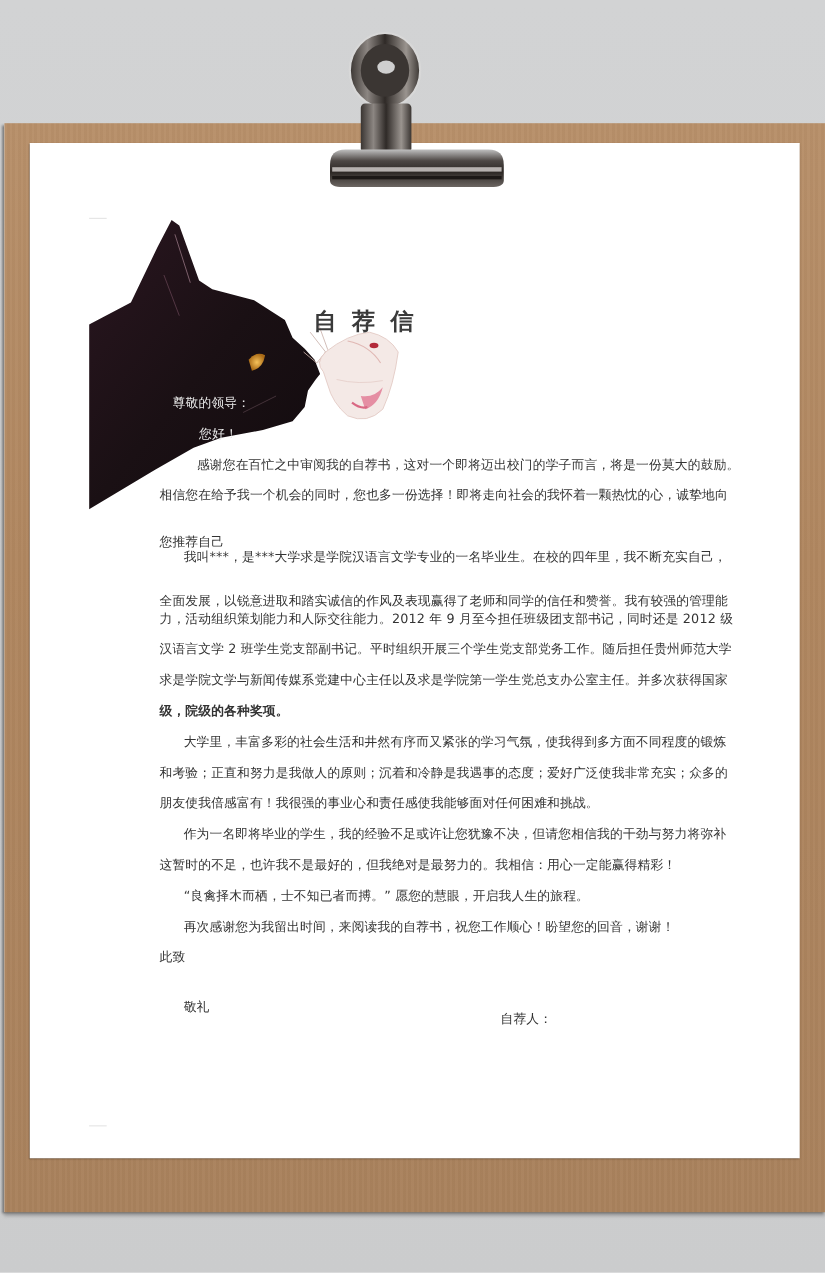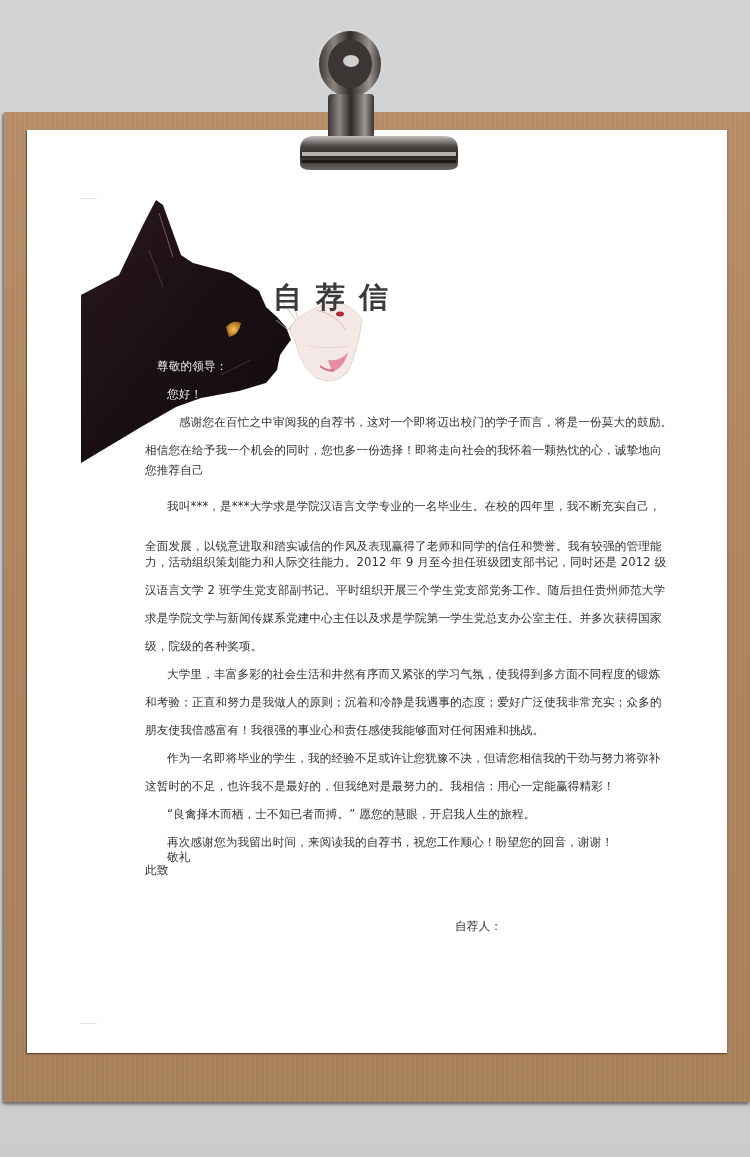--- a/index.html
+++ b/index.html
@@ -19,21 +19,21 @@
   }
   .paper {
     position: absolute; left: 27px; top: 130px; width: 700px; height: 923px;
     background: #ffffff;
     box-shadow: -1px 1px 1px rgba(70,50,30,0.55), 0 1px 2px rgba(70,50,30,0.35);
   }
   .corner-mark { position: absolute; height: 1px; width: 16px; background: #e4e4e4; }
   .cat { position: absolute; left: 81px; top: 195px; width: 320px; height: 270px; }
   .title {
     position: absolute; left: 0; width: 661px; top: 278px; text-align: center;
-    font-size: 29px; font-weight: bold; color: #3a3a3a; letter-spacing: 14px;
+    font-size: 21px; font-weight: bold; color: #3a3a3a; letter-spacing: 14px;
     text-indent: 14px;
   }
   .line {
     position: absolute; font-size: 11.6px; color: #333; white-space: nowrap;
     letter-spacing: 0.15px;
   }
   .line.on-dark { color: #e9e9e9; }
   .clip { position: absolute; left: 296px; top: 24px; width: 166px; height: 148px; }
 </style>
 </head>
@@ -96,34 +96,34 @@
   <ellipse cx="55" cy="37" rx="8" ry="6" fill="#cfcfcf"></ellipse>
   <rect x="32" y="70" width="46" height="45" rx="4" fill="url(#metalh)"></rect>
   <path d="M4,126 Q4,112 18,112 L148,112 Q162,112 162,126 L162,140 Q162,146 150,146 L16,146 Q4,146 4,140 Z" fill="url(#metal)"></path>
   <rect x="6" y="128" width="154" height="4" fill="#d7d2cf" opacity="0.8"></rect>
   <rect x="6" y="136" width="154" height="3" fill="#1c1816"></rect>
 </svg>
 
 <div class="title">自荐信</div>
 
 <div class="line on-dark" style="left:145px;top:359px;margin-left:12px;">尊敬的领导：</div>
-<div class="line on-dark" style="left:167px;top:387px;">您好！</div>
+<div class="line on-dark" style="left:181px;top:387px;">您好！</div>
 
 <div class="line" style="left:167px;top:415px;margin-left:12px;">感谢您在百忙之中审阅我的自荐书，这对一个即将迈出校门的学子而言，将是一份莫大的鼓励。</div>
 <div class="line" style="left:145px;top:443px;">相信您在给予我一个机会的同时，您也多一份选择！即将走向社会的我怀着一颗热忱的心，诚挚地向</div>
-<div class="line" style="left:145px;top:463px;text-align:center;">您推荐自己</div>
+<div class="line" style="left:145px;top:485px;text-align:center;">您推荐自己</div>
 <div class="line" style="left:167px;top:499px;">我叫***，是***大学求是学院汉语言文学专业的一名毕业生。在校的四年里，我不断充实自己，</div>
 <div class="line" style="left:145px;top:527px;margin-top:12px;">全面发展，以锐意进取和踏实诚信的作风及表现赢得了老师和同学的信任和赞誉。我有较强的管理能</div>
 <div class="line" style="left:145px;top:555px;">力，活动组织策划能力和人际交往能力。2012 年 9 月至今担任班级团支部书记，同时还是 2012 级</div>
 <div class="line" style="left:145px;top:583px;text-align:right;">汉语言文学 2 班学生党支部副书记。平时组织开展三个学生党支部党务工作。随后担任贵州师范大学</div>
 <div class="line" style="left:145px;top:611px;">求是学院文学与新闻传媒系党建中心主任以及求是学院第一学生党总支办公室主任。并多次获得国家</div>
-<div class="line" style="left:145px;top:639px;">级，院级的各种奖项。</div>
+<div class="line" style="left:145px;top:639px;font-weight:bold;">级，院级的各种奖项。</div>
 <div class="line" style="left:167px;top:667px;">大学里，丰富多彩的社会生活和井然有序而又紧张的学习气氛，使我得到多方面不同程度的锻炼</div>
 <div class="line" style="left:145px;top:695px;">和考验；正直和努力是我做人的原则；沉着和冷静是我遇事的态度；爱好广泛使我非常充实；众多的</div>
 <div class="line" style="left:145px;top:723px;">朋友使我倍感富有！我很强的事业心和责任感使我能够面对任何困难和挑战。</div>
 <div class="line" style="left:167px;top:751px;text-align:center;">作为一名即将毕业的学生，我的经验不足或许让您犹豫不决，但请您相信我的干劲与努力将弥补</div>
 <div class="line" style="left:145px;top:779px;">这暂时的不足，也许我不是最好的，但我绝对是最努力的。我相信：用心一定能赢得精彩！</div>
 <div class="line" style="left:167px;top:807px;">“良禽择木而栖，士不知已者而搏。” 愿您的慧眼，开启我人生的旅程。</div>
 <div class="line" style="left:167px;top:835px;">再次感谢您为我留出时间，来阅读我的自荐书，祝您工作顺心！盼望您的回音，谢谢！</div>
 
 <div class="line" style="left:145px;top:863px;">此致</div>
-<div class="line" style="left:167px;top:850px;">敬礼</div>
+<div class="line" style="left:167px;top:908px;">敬礼</div>
 <div class="line" style="left:455px;top:919px;">自荐人：</div>
 
 </body></html>

